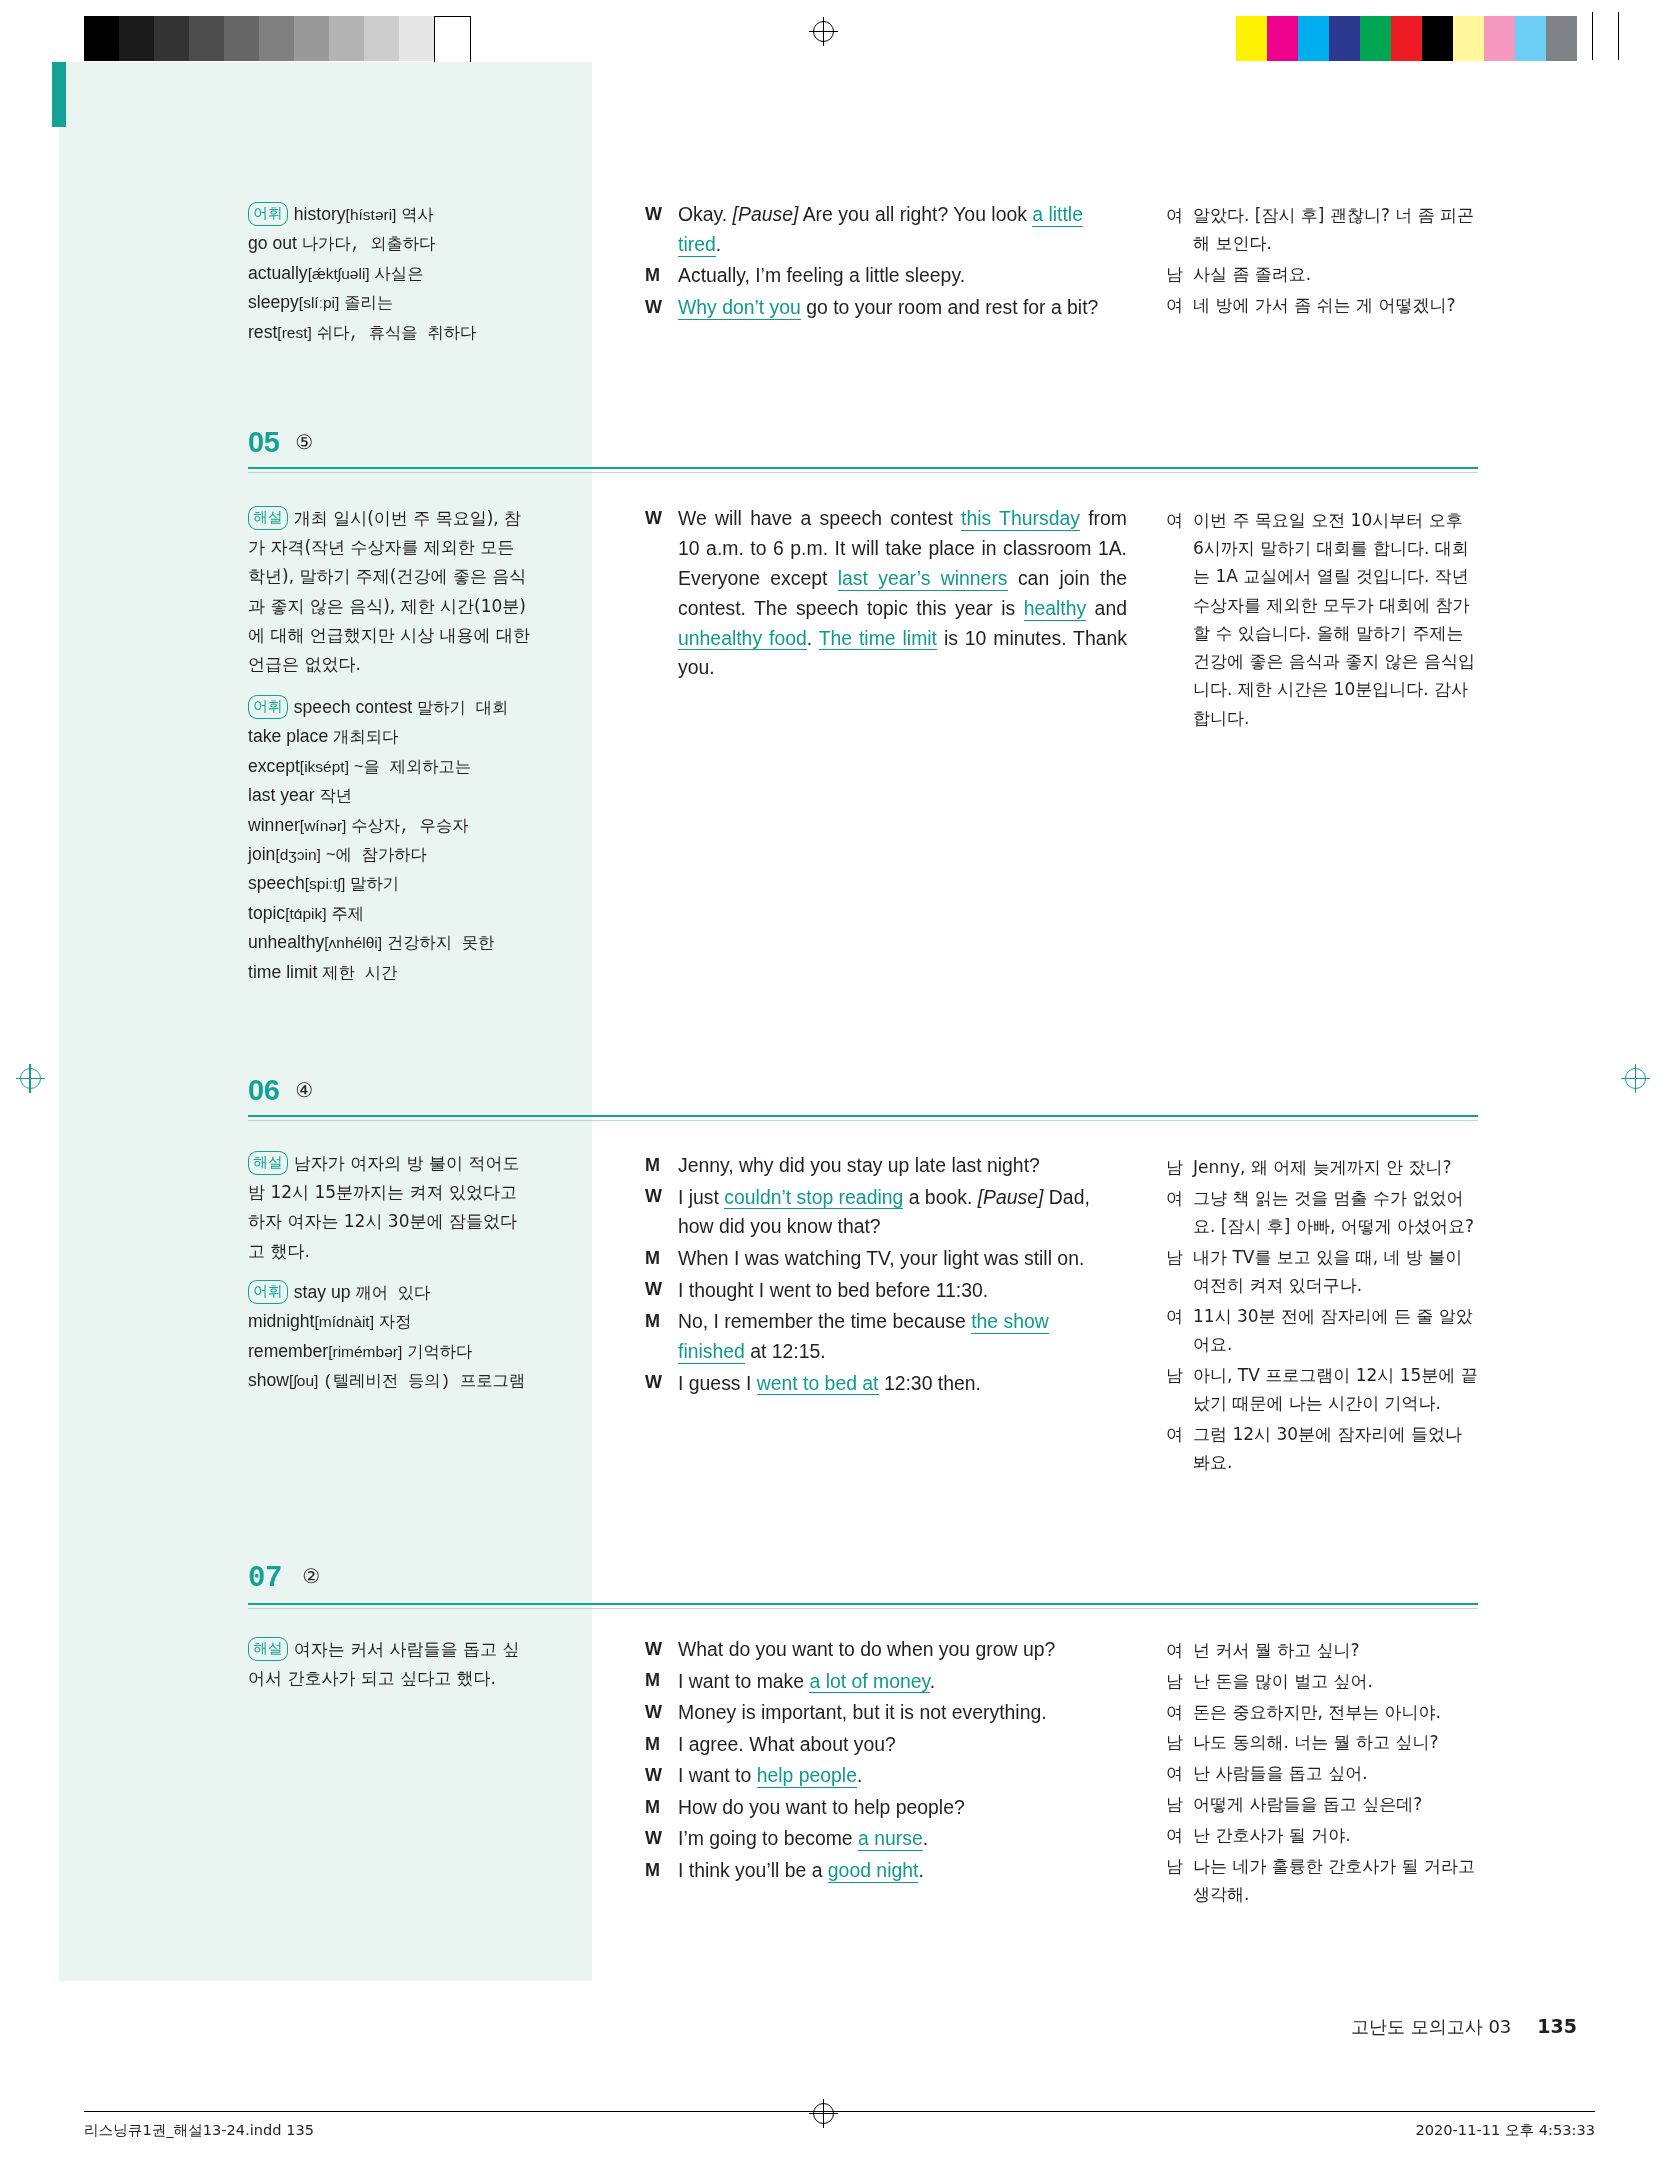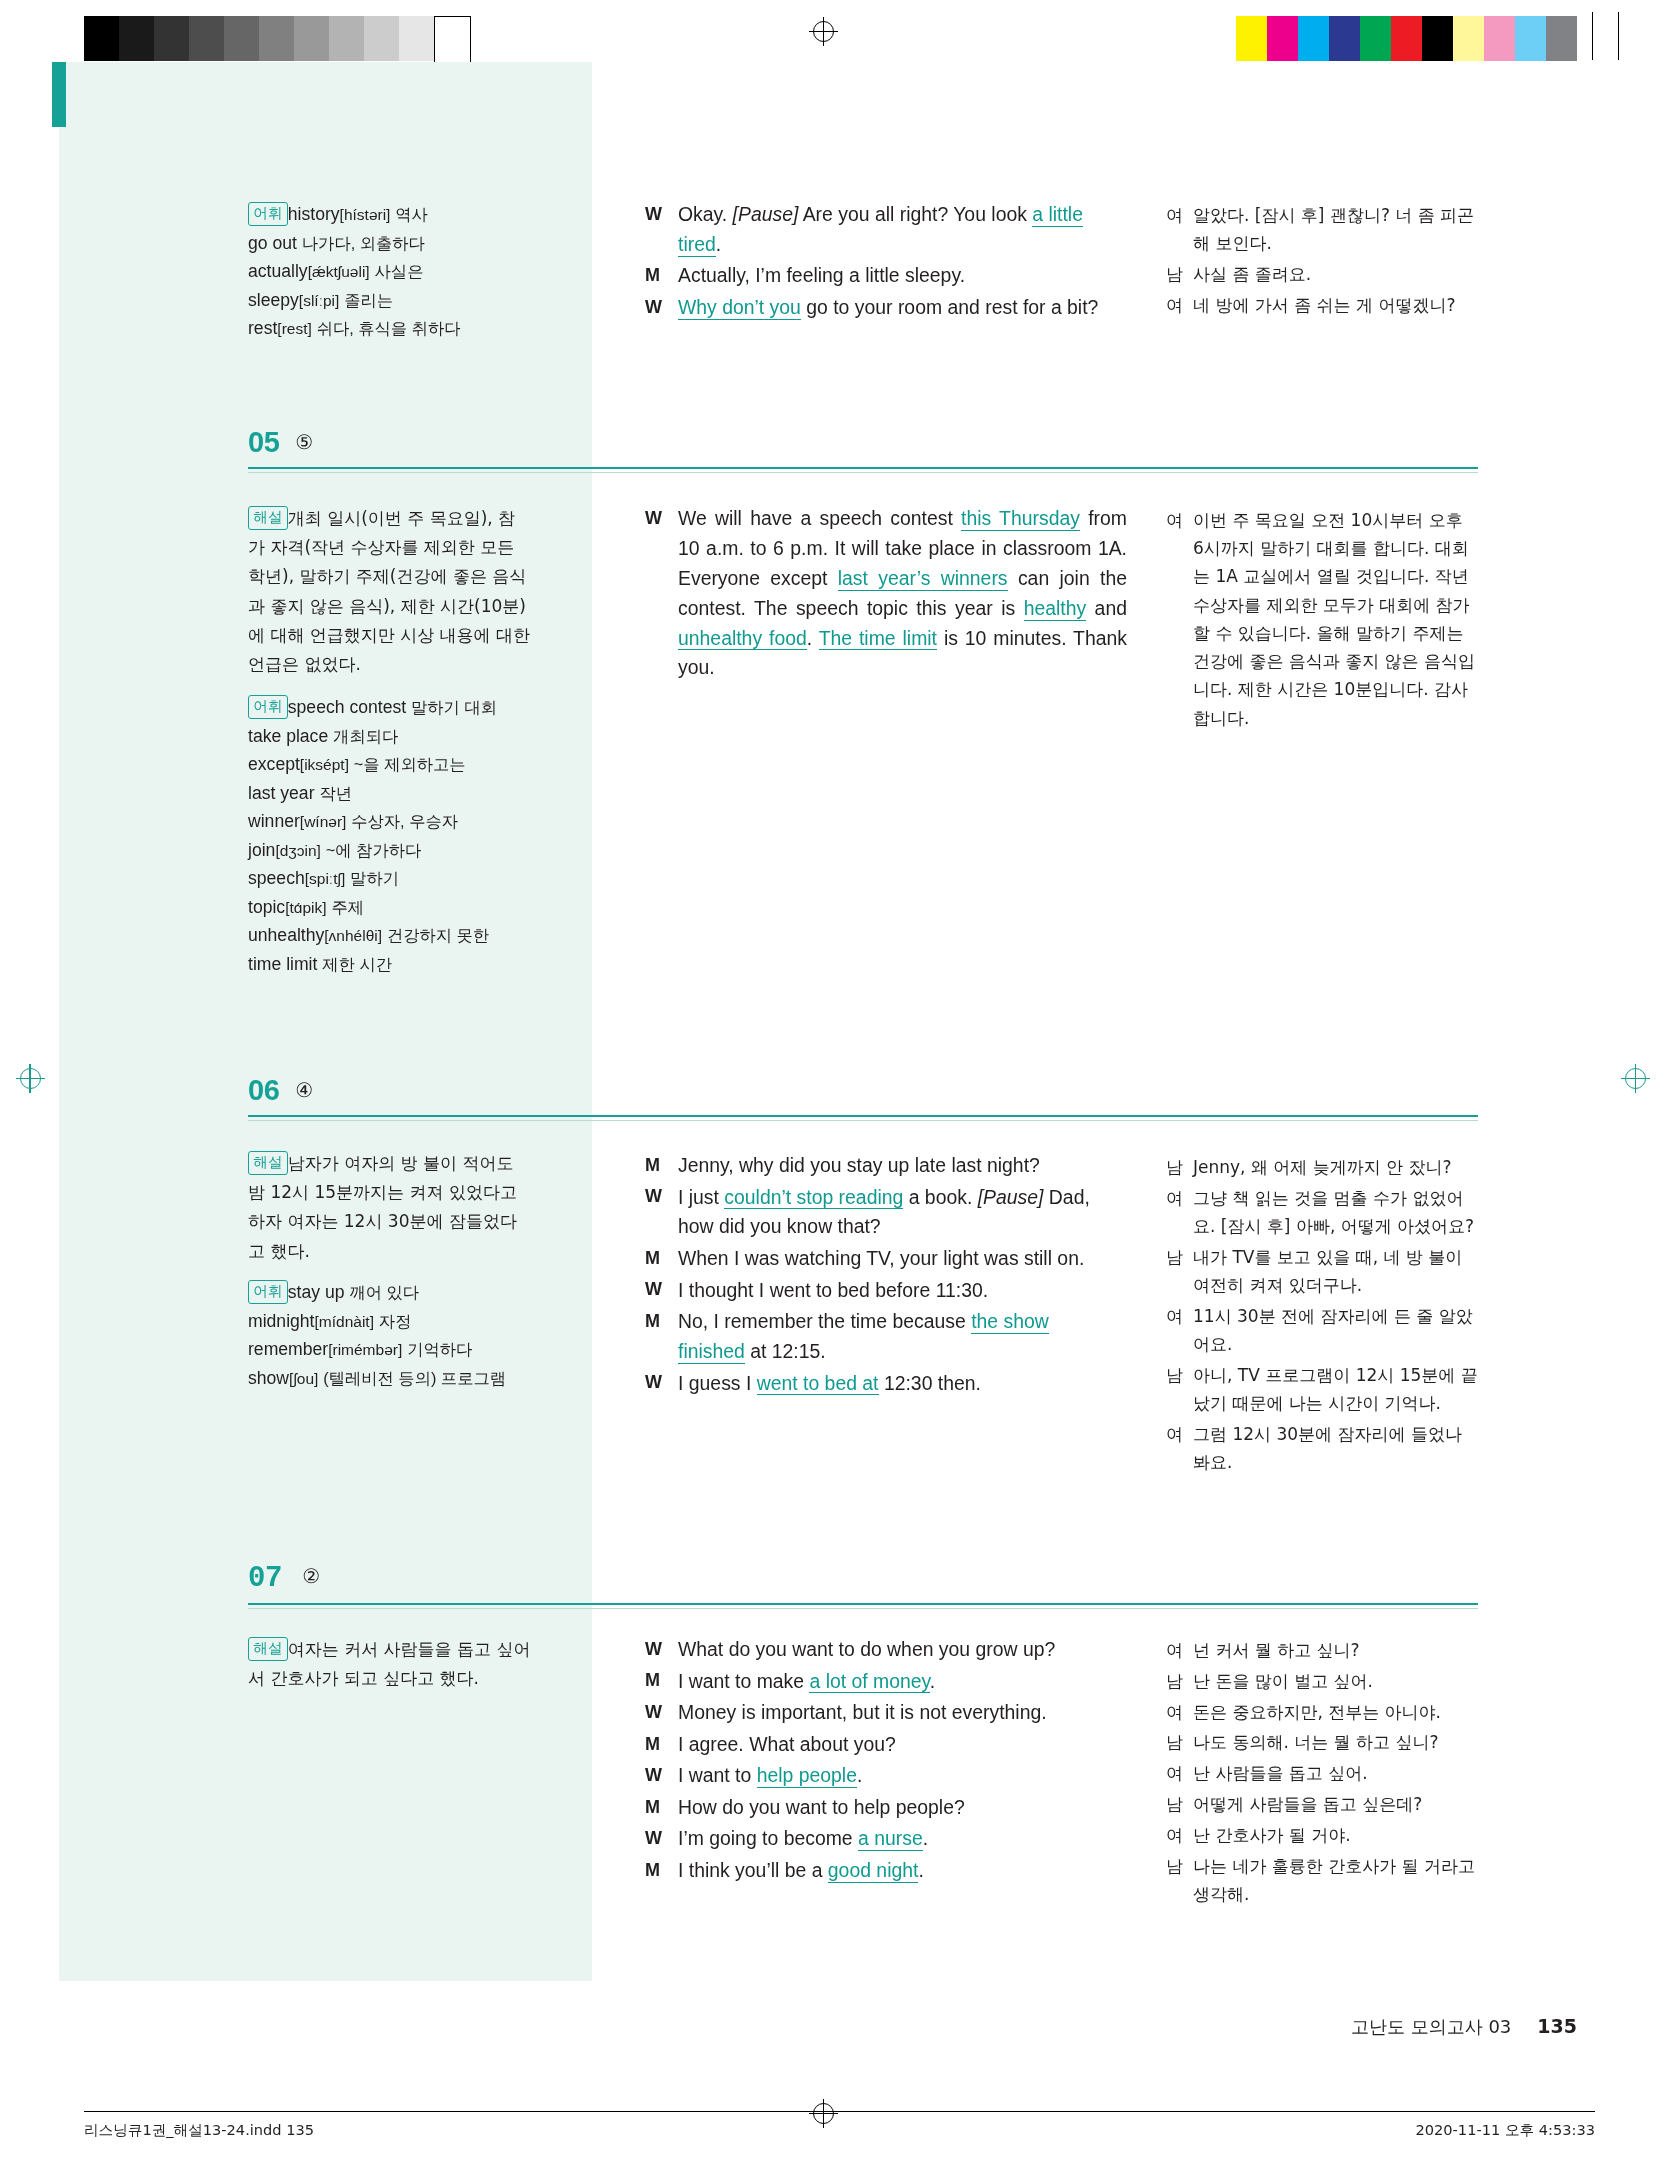--- a/index.html
+++ b/index.html
@@ -43,33 +43,34 @@
   }
   .content { position:absolute; left:0; top:0; width:1679px; height:2173px; }
 
   .tagbox {
     display:inline-block;
     border:1.2px solid #16a196;
     color:#16a196;
     font-size:14.6px;
     line-height:1;
     padding:3.4px 4.3px 4.3px 4.3px;
-    border-radius:3px;
+    border-radius:9px;
+    margin-right:6px;
     vertical-align:1.7px;
     font-family:"DejaVu Sans", sans-serif;
   }
 
   .voc-block, .exp-block {
     font-size:17.6px;
     line-height:1.62;
     color:#231f20;
   }
   .voc-block .hw { font-weight:normal; }
   .voc-block .ph { font-size:15.5px; }
-  .voc-block .ko { font-family:Liberation Sans, sans-serif; font-size:16.3px; }
+  .voc-block .ko { font-family:Liberation Mono, monospace; font-size:16.3px; }
   .exp-block { font-family:"DejaVu Sans", sans-serif; font-size:17px; line-height:1.72; }
 
   
   .qhead { position:absolute; }
   .qnum {
     font-size:29px; font-weight:bold; color:#16a196;
     letter-spacing:-0.4px;
   }
   .qans {
     font-size:20px; color:#231f20; margin-left:12px; vertical-align:3.4px;

